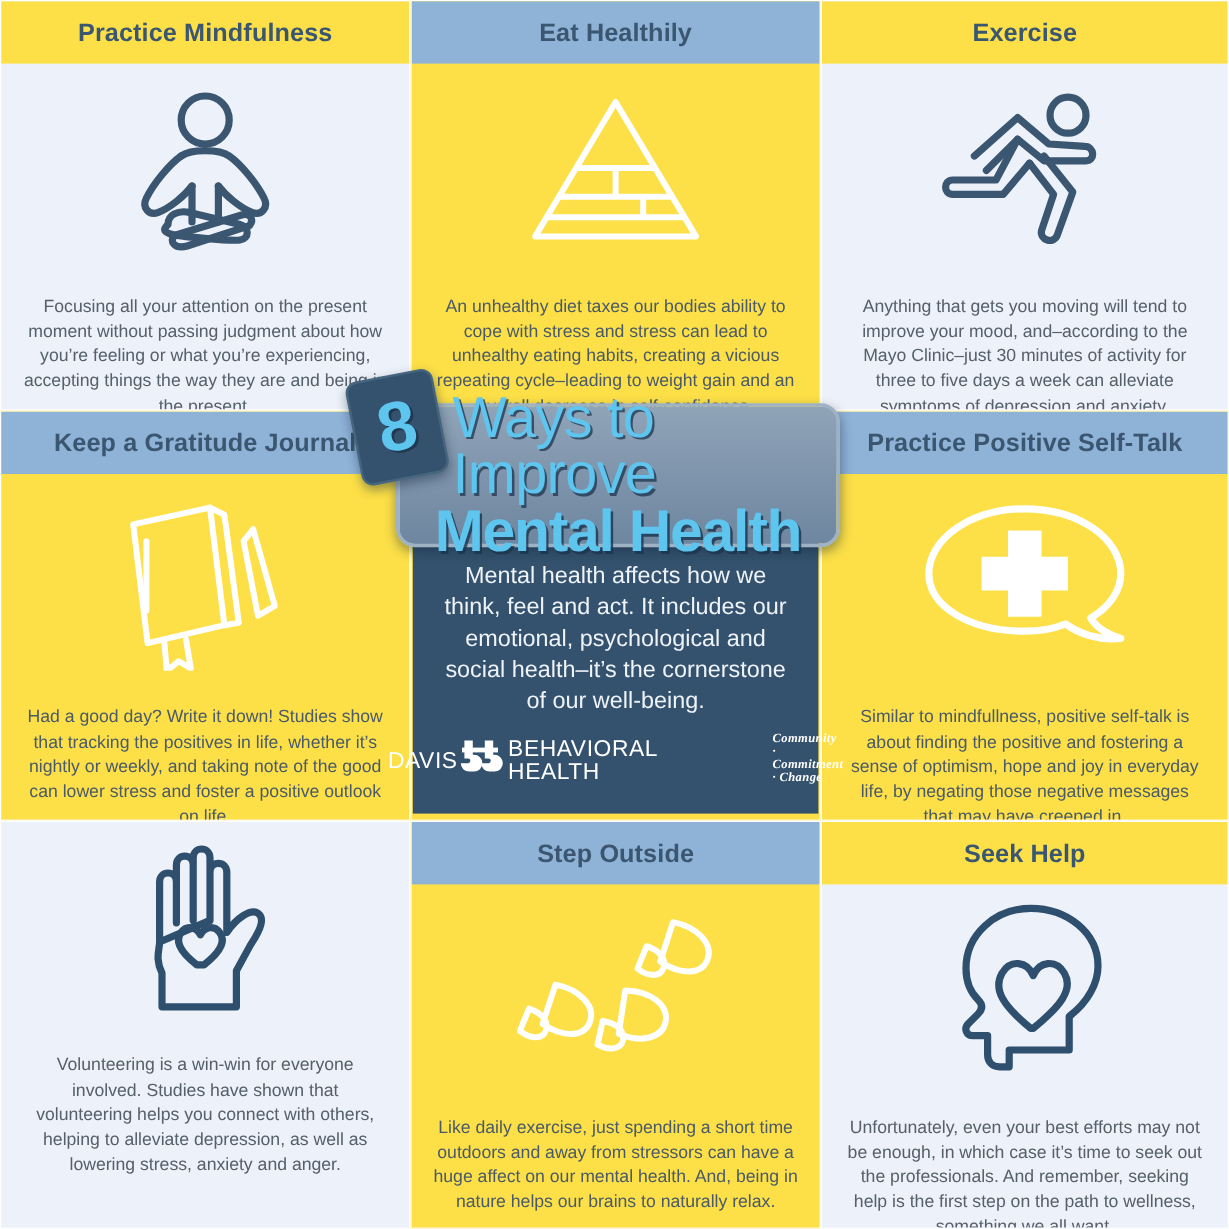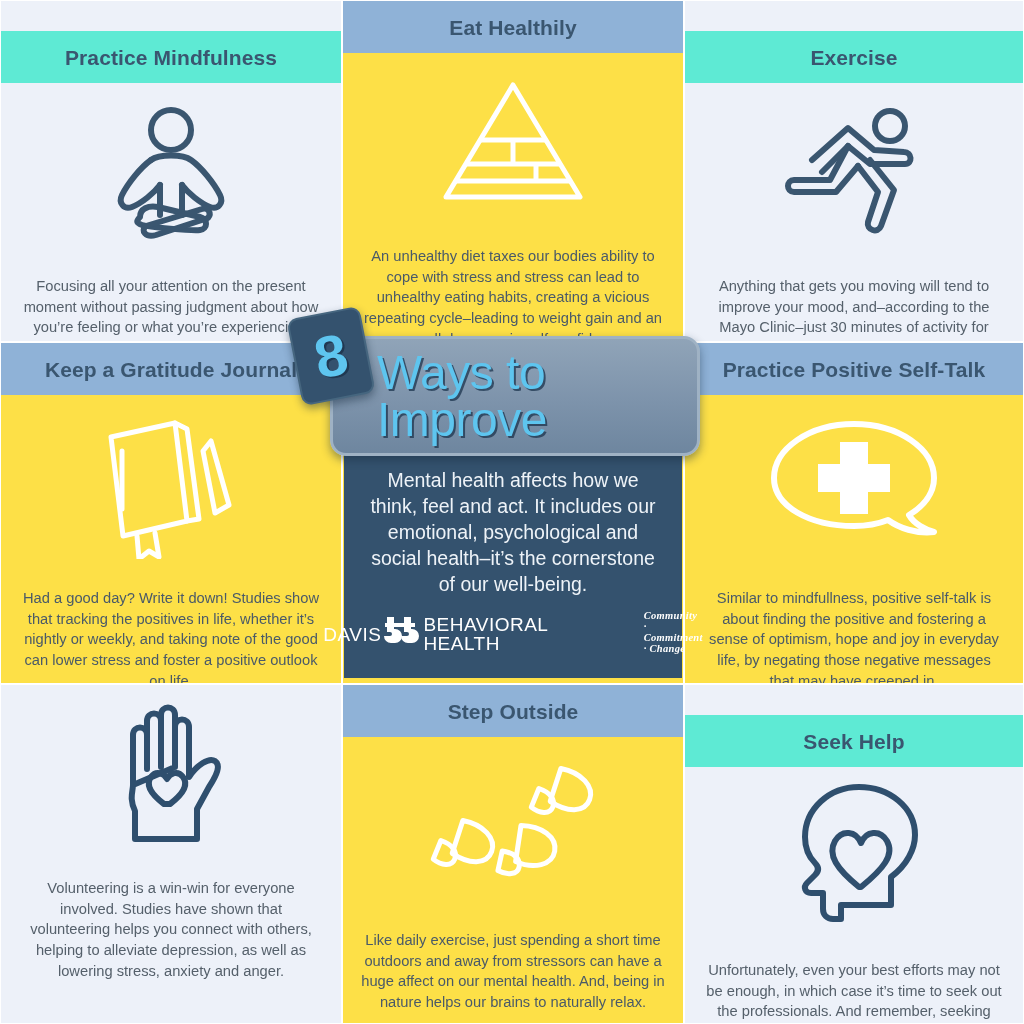--- a/index.html
+++ b/index.html
@@ -14,21 +14,21 @@
     display:grid;
     grid-template-columns:342px 342px 340px;
     grid-template-rows:342px 342px 340px;
     background:#ffffff;
     gap:0;
   }
   .cell{position:relative;overflow:hidden;display:flex;flex-direction:column;
         border:1px solid #ffffff;box-sizing:border-box;}
   
   .cell.pale{background:#edf1f9;}
-  .cell.pale .cell-header{background:#5eead4;margin-top:30px;}
+  .cell.pale .cell-header{background:#fde047;}
   
   .cell.blue{background:#fde047;}
   .cell.blue .cell-header{background:#8fb2d7;}
 
   .cell-header{
     height:52px;flex:0 0 52px;display:flex;align-items:center;justify-content:center;
   }
   .cell-title{
     font-size:21px;font-weight:bold;color:#3a5670;letter-spacing:.1px;
     text-align:center;line-height:1;white-space:nowrap;
@@ -263,19 +263,20 @@
           </svg>
         </span>
         <span class="logo-word">BEHAVIORAL HEALTH</span>
       </div>
       <div class="logo-tagline">Community · Commitment · Change</div>
     </div>
   </div>
 
   <div class="title-plaque">
     <div class="title-line1">Ways to Improve</div>
+    <div class="title-line2">Mental Health</div>
   </div>
 
   <div class="badge-8">
     <span>8</span>
   </div>
 
 </div>
 
 </body></html>

